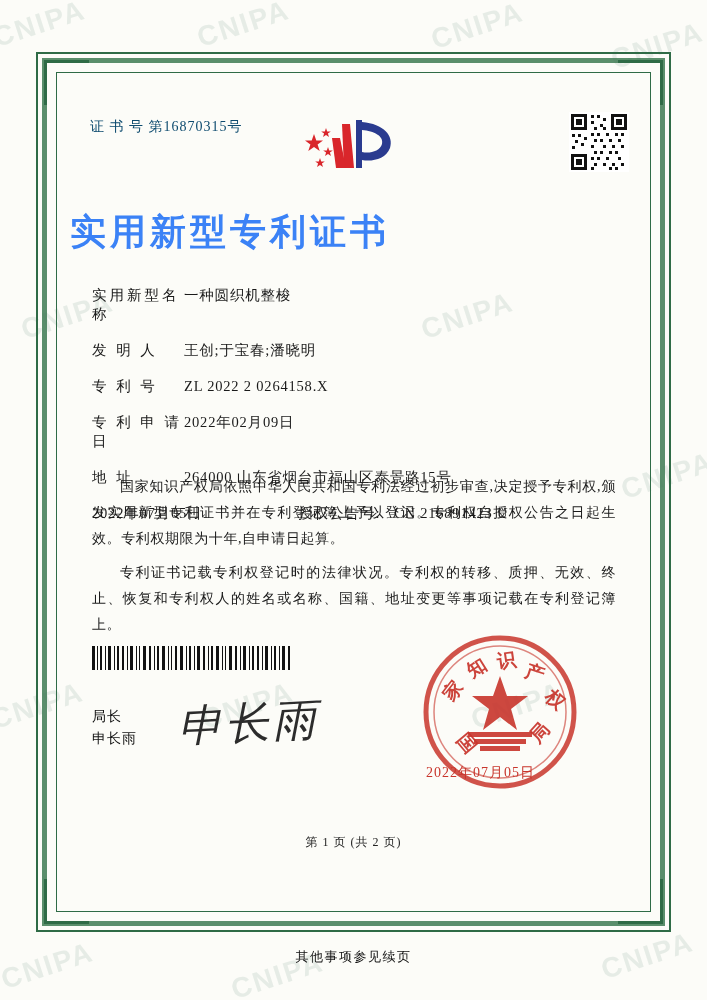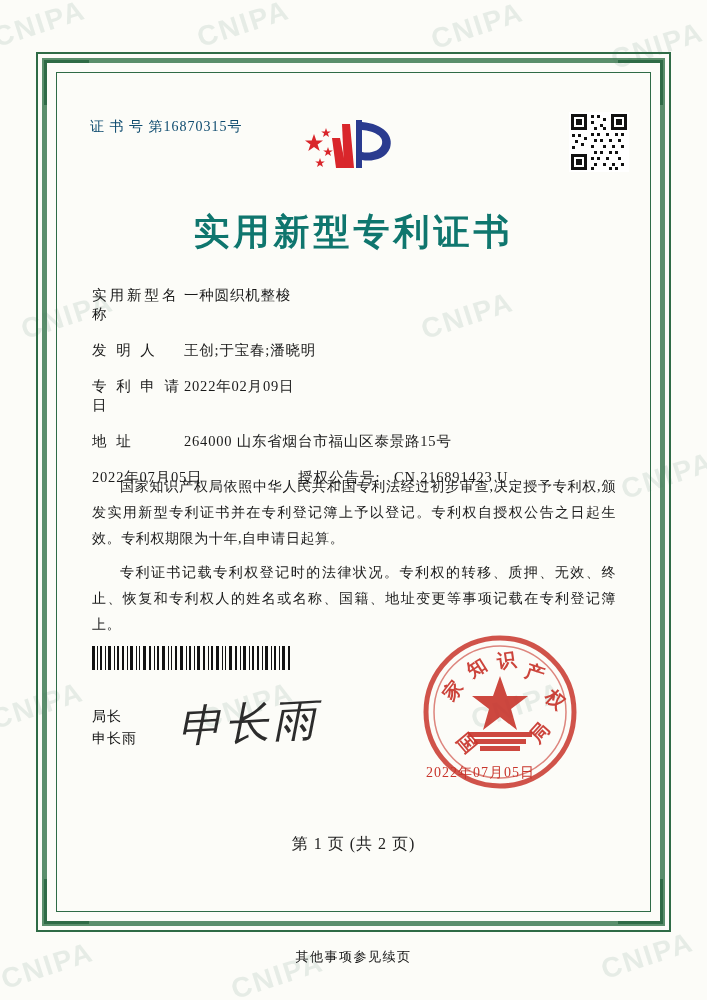--- a/index.html
+++ b/index.html
@@ -105,25 +105,25 @@
   .qr {
     position: absolute;
     right: 8px; top: 26px;
     width: 60px; height: 60px;
   }
 
   .title {
     position: absolute;
     top: 122px;
     left: 0; right: 0;
-    text-align: center;
+    text-align: left;
     font-size: 36px;
     font-weight: bold;
     letter-spacing: 4px;
-    color: #0f766e;
+    color: #3b82f6;
     font-family: "DejaVu Serif", serif;
   }
 
   .fields {
     position: absolute;
     left: 22px; top: 200px;
     width: 530px;
     font-size: 14.5px;
     color: #1a1a1a;
   }
@@ -204,21 +204,21 @@
     font-size: 14px;
     color: #c8352c;
     letter-spacing: 1px;
     font-family: "Liberation Serif", serif;
   }
 
   .page-no {
     position: absolute;
     left: 0; right: 0; top: 748px;
     text-align: center;
-    font-size: 16px;
+    font-size: 12px;
     color: #222;
     letter-spacing: 1px;
   }
 
   .footnote {
     position: absolute;
     left: 0; right: 0;
     top: 948px;
     text-align: center;
     font-size: 13px;
@@ -336,20 +336,24 @@
     <div class="fields">
       <div class="f-row">
         <span class="f-label">实用新型名称</span>
         <span class="f-value">一种圆织机整梭</span>
       </div>
       <div class="f-row">
         <span class="f-label">发    明    人</span>
         <span class="f-value">王创;于宝春;潘晓明</span>
       </div>
       <div class="f-row">
+        <span class="f-label">专   利   号</span>
+        <span class="f-value">ZL 2022 2 0264158.X</span>
+      </div>
+      <div class="f-row">
         <span class="f-label">专 利 申 请 日</span>
         <span class="f-value">2022年02月09日</span>
       </div>
       <div class="f-row">
         <span class="f-label">地          址</span>
         <span class="f-value">264000 山东省烟台市福山区泰景路15号</span>
       </div>
       <div class="f-row split">
         <span class="f-value">2022年07月05日</span>
         <span class="f-label2">授权公告号:</span>

